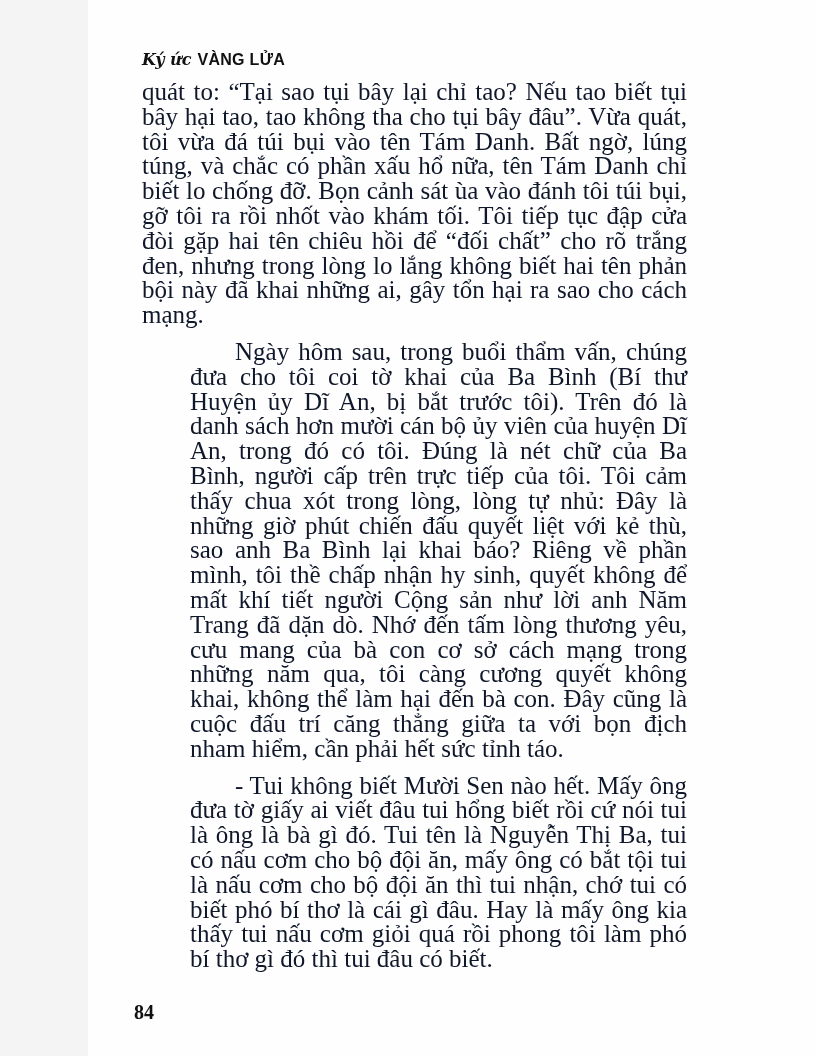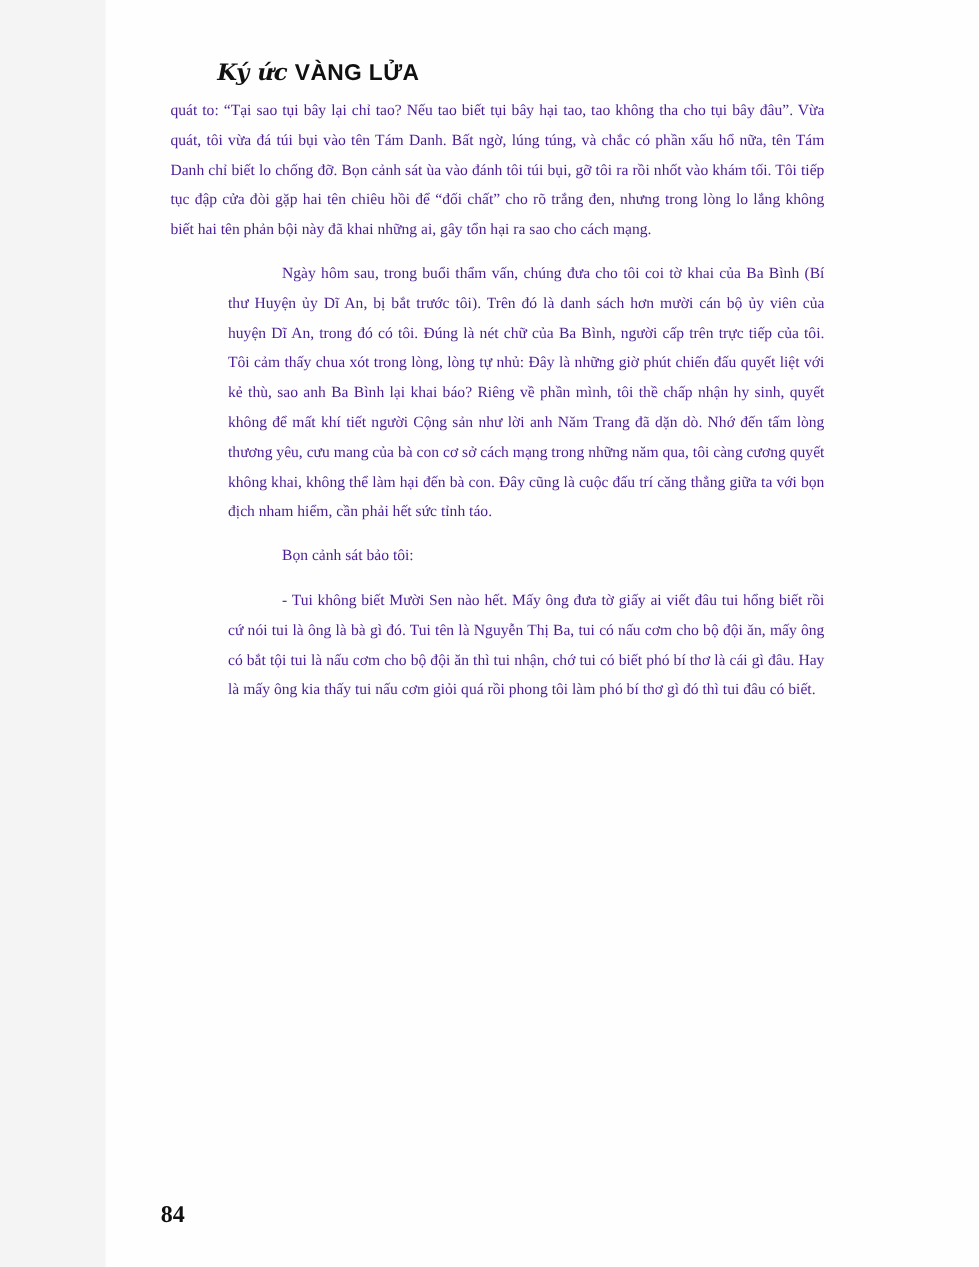--- a/index.html
+++ b/index.html
@@ -11,44 +11,43 @@
   }
   .page {
     position: absolute;
     left: 88px; top: 0;
     width: 728px; height: 1056px;
     background: #fefefe;
   }
   .header {
     position: absolute;
     left: 142px; top: 50px;
-    font-size: 19px;
+    font-size: 16px;
     color: #111;
     white-space: nowrap;
-    margin-left: 39px;
   }
   .header .script {
     font-family: "DejaVu Serif", serif;
     font-style: italic;
     font-weight: bold;
     margin-right: 6px;
   }
   .header .bold {
     font-family: "Liberation Sans", sans-serif;
     font-weight: bold;
     letter-spacing: 0.3px;
   }
   .body-text {
     position: absolute;
     left: 142px; top: 80px;
     width: 545px;
     font-family: "Liberation Serif", serif;
-    font-size: 13px;
+    font-size: 25px;
     line-height: 24.8px;
-    color: #4c1d95;
+    color: #0f172a;
     text-align: justify;
   }
   .body-text p {
     margin: 0;
   }
   .body-text p.indent { text-indent: 45px; margin-left: 48px; }
   .body-text p.gap { margin-top: 12px; }
   .page-number {
     position: absolute;
     left: 134px; top: 985px;
@@ -64,17 +63,16 @@
 
 <div class="page"></div>
 
 <div class="header">
   <span class="script">Ký ức</span><span class="bold">VÀNG LỬA</span>
 </div>
 
 <div class="body-text">
   <p>quát to: “Tại sao tụi bây lại chỉ tao? Nếu tao biết tụi bây hại tao, tao không tha cho tụi bây đâu”. Vừa quát, tôi vừa đá túi bụi vào tên Tám Danh. Bất ngờ, lúng túng, và chắc có phần xấu hổ nữa, tên Tám Danh chỉ biết lo chống đỡ. Bọn cảnh sát ùa vào đánh tôi túi bụi, gỡ tôi ra rồi nhốt vào khám tối. Tôi tiếp tục đập cửa đòi gặp hai tên chiêu hồi để “đối chất” cho rõ trắng đen, nhưng trong lòng lo lắng không biết hai tên phản bội này đã khai những ai, gây tổn hại ra sao cho cách mạng.</p>
   <p class="indent gap">Ngày hôm sau, trong buổi thẩm vấn, chúng đưa cho tôi coi tờ khai của Ba Bình (Bí thư Huyện ủy Dĩ An, bị bắt trước tôi). Trên đó là danh sách hơn mười cán bộ ủy viên của huyện Dĩ An, trong đó có tôi. Đúng là nét chữ của Ba Bình, người cấp trên trực tiếp của tôi. Tôi cảm thấy chua xót trong lòng, lòng tự nhủ: Đây là những giờ phút chiến đấu quyết liệt với kẻ thù, sao anh Ba Bình lại khai báo? Riêng về phần mình, tôi thề chấp nhận hy sinh, quyết không để mất khí tiết người Cộng sản như lời anh Năm Trang đã dặn dò. Nhớ đến tấm lòng thương yêu, cưu mang của bà con cơ sở cách mạng trong những năm qua, tôi càng cương quyết không khai, không thể làm hại đến bà con. Đây cũng là cuộc đấu trí căng thẳng giữa ta với bọn địch nham hiểm, cần phải hết sức tỉnh táo.</p>
-  <p class="indent gap">Bọn cảnh sát bảo tôi:</p>
   <p class="indent gap">- Tui không biết Mười Sen nào hết. Mấy ông đưa tờ giấy ai viết đâu tui hổng biết rồi cứ nói tui là ông là bà gì đó. Tui tên là Nguyễn Thị Ba, tui có nấu cơm cho bộ đội ăn, mấy ông có bắt tội tui là nấu cơm cho bộ đội ăn thì tui nhận, chớ tui có biết phó bí thơ là cái gì đâu. Hay là mấy ông kia thấy tui nấu cơm giỏi quá rồi phong tôi làm phó bí thơ gì đó thì tui đâu có biết.</p>
 </div>
 
 <div class="page-number">84</div>
 
 </body></html>

